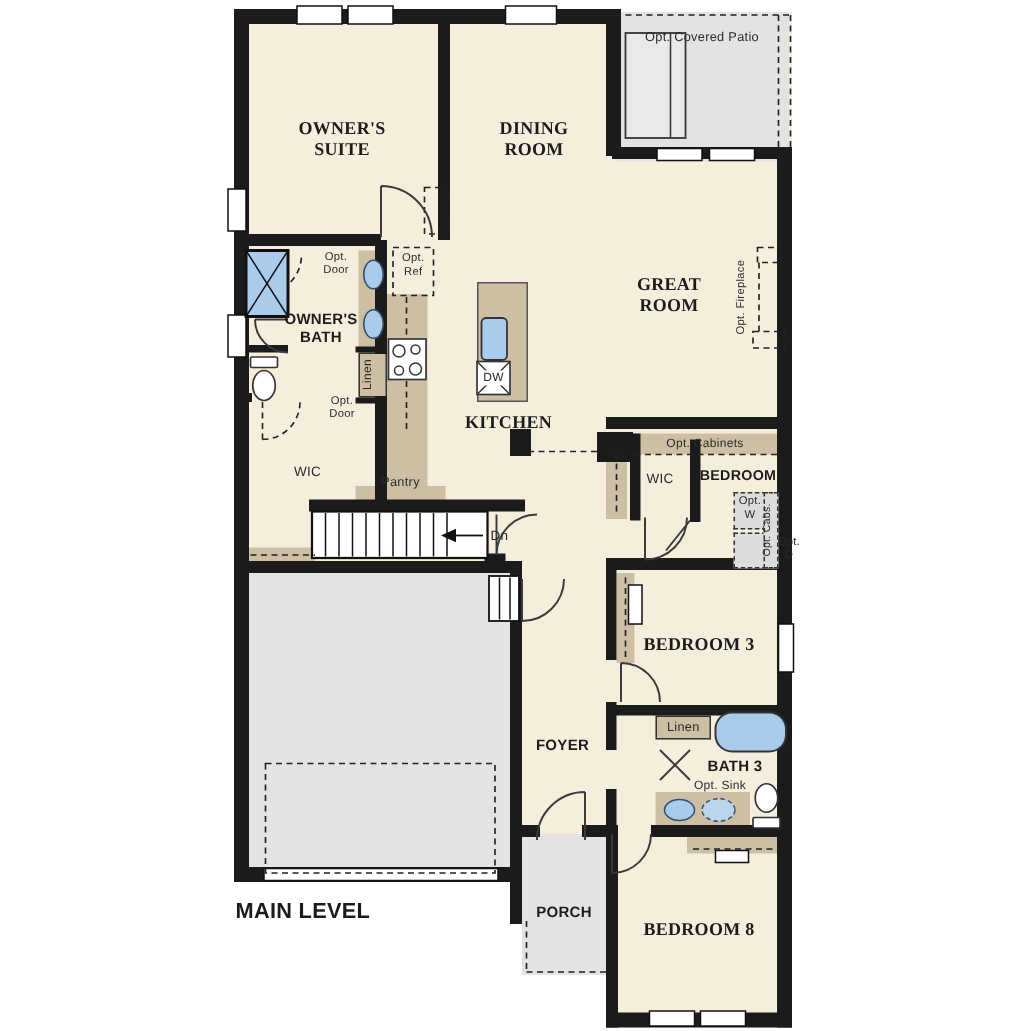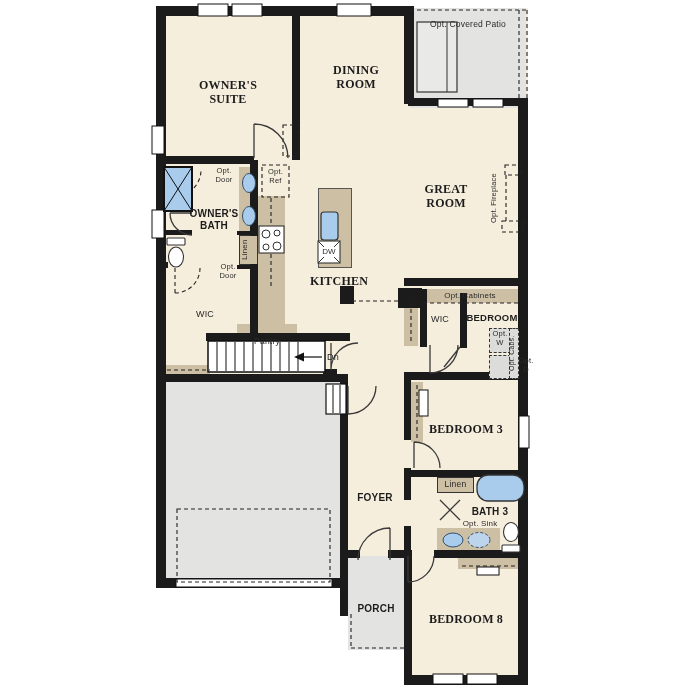--- a/index.html
+++ b/index.html
@@ -184,28 +184,28 @@
       <rect x="321" y="247" width="16" height="10" fill="#ffffff"></rect>
       <rect x="477" y="475" width="47" height="26" rx="11" fill="#a9cbec" stroke="#333" stroke-width="1.3"></rect>
       <ellipse cx="453" cy="540" rx="10" ry="7" fill="#a9cbec" stroke="#33506b"></ellipse>
       <ellipse cx="479" cy="540" rx="11" ry="7.5" fill="#bcd4ec" stroke="#33506b" stroke-dasharray="3 2"></ellipse>
       <ellipse cx="511" cy="532" rx="7.5" ry="9.5" fill="#ffffff" stroke="#333" stroke-width="1.1"></ellipse>
       <rect x="502" y="545" width="18" height="7" rx="1" fill="#ffffff" stroke="#333" stroke-width="1.1"></rect>
     </g>
   </svg>
 
   <div class="lbl room" style="left:188px;top:78px;width:80px">OWNER'S SUITE</div>
-  <div class="lbl room" style="left:326px;top:63px;width:60px">DINING ROOM</div>
+  <div class="lbl room" style="left:326px;top:78px;width:60px">DINING ROOM</div>
   <div class="lbl room" style="left:416px;top:182px;width:60px">GREAT ROOM</div>
   <div class="lbl room" style="left:299px;top:274px;width:80px">KITCHEN</div>
   <div class="lbl room-sm" style="left:184px;top:208px;width:60px">OWNER'S BATH</div>
   <div class="lbl sm9" style="left:183px;top:309px;width:44px;font-size:9px">WIC</div>
   <div class="lbl sm9" style="left:419px;top:314px;width:42px;font-size:9px">WIC</div>
   <div class="lbl room-sm" style="left:463px;top:312px;width:58px;font-size:9.5px">BEDROOM</div>
-  <div class="lbl sm9" style="left:240px;top:336px;width:54px">Pantry</div>
+  <div class="lbl sm9" style="left:240px;top:316px;width:54px">Pantry</div>
   <div class="lbl room" style="left:418px;top:422px;width:96px">BEDROOM 3</div>
   <div class="lbl room-sm" style="left:462px;top:506px;width:56px">BATH 3</div>
   <div class="lbl room" style="left:416px;top:612px;width:100px">BEDROOM 8</div>
   <div class="lbl room-sm" style="left:347px;top:492px;width:56px">FOYER</div>
   <div class="lbl room-sm" style="left:352px;top:603px;width:48px">PORCH</div>
   <div class="lbl sm9" style="left:428px;top:19px;width:80px">Opt. Covered Patio</div>
   <div class="lbl sm v" style="left:240px;top:234px;width:16px;height:32px;font-size:8px">Linen</div>
   <div class="lbl sm9" style="left:437px;top:479px;width:37px">Linen</div>
 
   <div class="lbl sm" style="left:207px;top:167px;width:34px">Opt. Door</div>
@@ -214,13 +214,14 @@
   <div class="lbl sm v" style="left:490px;top:167px;width:12px;height:62px">Opt. Fireplace</div>
   <div class="lbl sm" style="left:423px;top:291px;width:94px;font-size:8px">Opt. Cabinets</div>
   <div class="lbl sm" style="left:489px;top:330px;width:22px;z-index:7">Opt. W</div>
   <div class="lbl sm" style="left:515px;top:357px;width:22px;z-index:7">Opt. D</div>
   <div class="lbl sm v" style="left:508px;top:329px;width:12px;height:48px;font-size:7px;z-index:7">Opt. Cabs.</div>
   <div class="lbl sm" style="left:456px;top:519px;width:48px;font-size:8px">Opt. Sink</div>
 
   <div class="lbl sm" style="left:318px;top:247px;width:22px;font-size:8px">DW</div>
   <div class="lbl sm9" style="left:324px;top:352px;width:18px;font-size:9px">Dn</div>
 
+  <div class="lbl title" style="left:157px;top:600px;width:140px">MAIN LEVEL</div>
 </div>
 
 </body></html>

